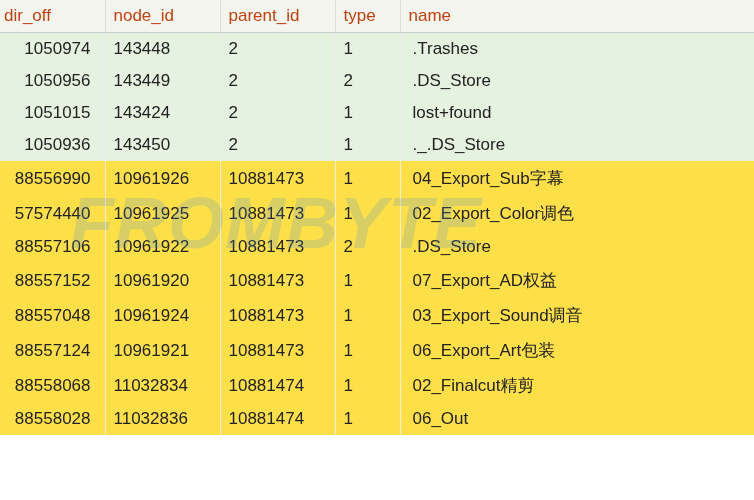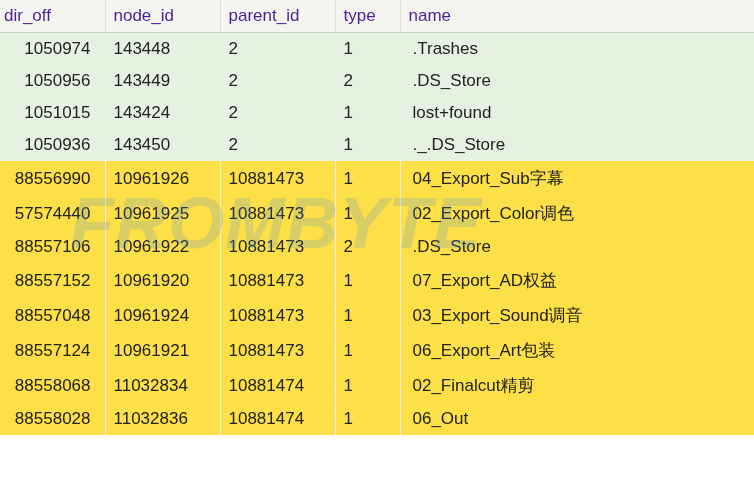--- a/index.html
+++ b/index.html
@@ -19,21 +19,21 @@
     width: 100%;
     border-collapse: collapse;
   }
   .header-row {
     background: #f5f5f0;
   }
   .header-row th {
     text-align: left;
     font-weight: normal;
     padding: 6px 8px 6px 8px;
-    color: #4c1d95;
+    color: #c2410c;
     border-right: 1px solid #ddd;
     border-bottom: 1px solid #ccc;
     white-space: nowrap;
   }
   .header-row th:last-child { border-right: none; }
   tbody tr {
     background: #fde047;
   }
   tbody tr.hl {
     background: #e6f2e0;

